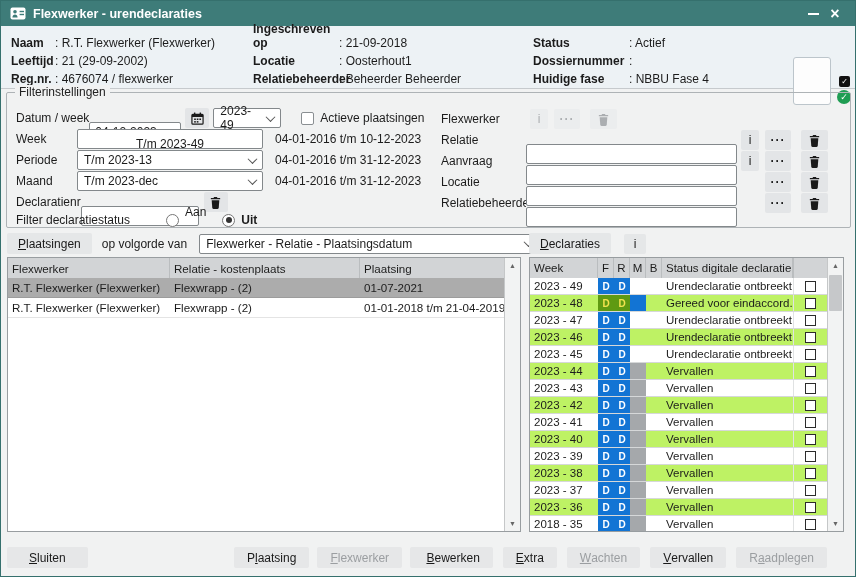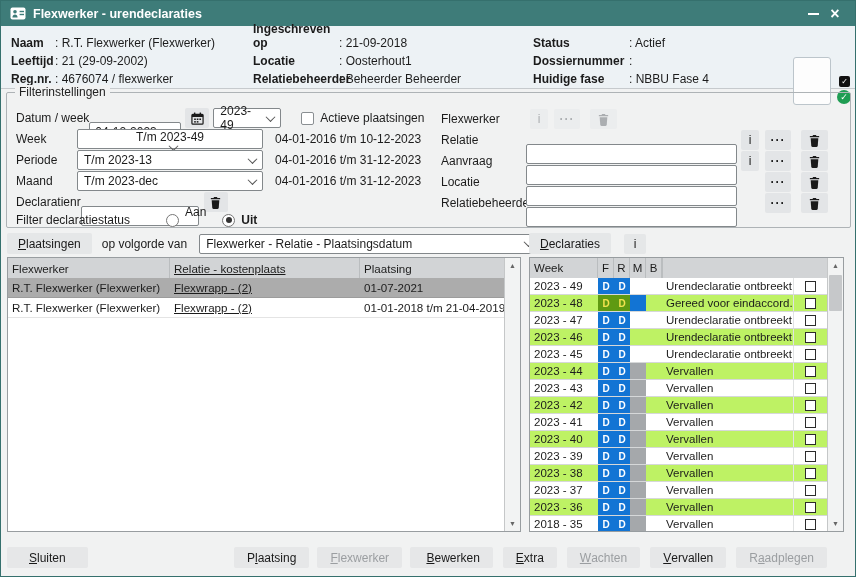--- a/index.html
+++ b/index.html
@@ -34,21 +34,21 @@
 
   
   .fieldset{position:absolute;left:5px;top:91px;width:845px;height:136px;border:1px solid #aeb3b6;border-radius:2px;}
   .legend{position:absolute;left:8px;top:-8px;background:#F1F2F2;padding:0 4px;color:#222;}
   .frow{position:absolute;display:flex;align-items:center;height:20px;left:9px;}
   .frow.right{left:434px;right:6px;}
   .flabel{flex:0 0 61px;white-space:nowrap;}
   .flabel.w84{flex:0 0 85px;overflow:hidden;}
   .finput{height:20px;border:1px solid #83888b;border-radius:2px;background:#fff;font:inherit;padding:1px 5px;color:#1c1c1c;margin-top:28px;}
   .finput.dis{background:#f7f8f8;color:#9aa0a4;}
-  .sel{display:inline-flex;align-items:center;justify-content:space-between;height:20px;background:#fff;border:1px solid #83888b;border-radius:2px;padding:0 6px;cursor:default;}
+  .sel{display:inline-flex;align-items:center;justify-content:space-between;height:20px;background:#fff;border:1px solid #83888b;border-radius:2px;padding:7px 6px;cursor:default;}
   .chev{width:7px;height:7px;border-right:1.4px solid #555;border-bottom:1.4px solid #555;transform:rotate(45deg) translate(-1px,-1px);flex:0 0 auto;margin-left:6px;}
   .gbtn{display:inline-flex;align-items:center;justify-content:center;height:20px;background:#e3e5e7;border:none;border-radius:2px;color:#1a1a1a;font:inherit;cursor:default;}
   .gbtn.dis{color:#abaeb1;background:#ebedee;}
   .gbtn svg{display:block;}
   .dots{font-weight:bold;letter-spacing:1px;font-size:12px;line-height:1;}
   .rangetxt{margin-left:12px;white-space:nowrap;}
   .cbx{width:13px;height:13px;border:1px solid #8a8f92;background:#fff;border-radius:2px;display:inline-block;}
   .radio{width:13px;height:13px;border:1px solid #777;border-radius:50%;background:#fff;display:inline-flex;align-items:center;justify-content:center;}
   .radio.on::after{content:'';width:6px;height:6px;border-radius:50%;background:#333;}
 
@@ -66,21 +66,21 @@
   .thead{display:flex;background:#d2d4d6;flex:0 0 20px;align-items:stretch;}
   .thc{display:flex;align-items:center;padding:0 4px;border-right:1px solid #babdbf;overflow:hidden;white-space:nowrap;}
   .thc:last-child{border-right:none;}
   .scroll{flex:0 0 16px;background:#f2f3f3;border-left:1px solid #c5c7c8;position:relative;}
   .sbtn{position:absolute;left:0;width:15px;height:15px;display:flex;align-items:center;justify-content:center;color:#666;font-size:7px;}
   .sbtn.up{top:0;} .sbtn.dn{bottom:0;}
   .sthumb{position:absolute;left:1px;width:13px;background:#c6c8ca;border-radius:1px;}
 
   
   .ptable{left:6px;width:514px;font-size:11.6px;}
-  .pc1{width:162px;} .pc2{width:190px;text-decoration:underline;} .pc3{flex:1;}
+  .pc1{width:162px;} .pc2{width:190px;} .pc3{flex:1;}
   .prow{display:flex;height:20px;align-items:center;border-bottom:1px solid #e4e4e4;}
   .prow span{padding:0 4px;overflow:hidden;white-space:nowrap;}
   .prow.selrow{background:var(--c-sel);border-bottom:1px solid #9c9c9c;}
 
   
   .dtable{left:528px;width:315px;font-size:11.5px;}
   .wweek{width:68px;} .wf,.wr,.wm,.wb{width:16px;justify-content:center;padding:0;} .wstatus{flex:1;} .wchk{width:34px;border-left:1px solid #babdbf;}
   .drow{display:flex;height:17px;align-items:stretch;border-bottom:1px solid #d6d8d9;background:#fff;}
   .drow.alt{background:#bef264;}
   .dc{display:flex;align-items:center;padding:0 4px;overflow:hidden;white-space:nowrap;}
@@ -372,20 +372,21 @@
   </div>
 
   <div class="tbl dtable">
     <div class="tmain">
       <div class="thead">
         <span class="thc wweek">Week</span>
         <span class="thc wf">F</span>
         <span class="thc wr">R</span>
         <span class="thc wm">M</span>
         <span class="thc wb">B</span>
+        <span class="thc wstatus">Status digitale declaratie</span>
         <span class="thc wchk"></span>
       </div>
       <div id="drows">
           <div class="drow">
             <span class="dc wweek">2023 - 49</span>
             <span class="dcell cblue">D</span>
             <span class="dcell cblue">D</span>
             <span class="dcell"></span>
             <span class="dcell"></span>
             <span class="dc wstatus">Urendeclaratie ontbreekt</span>

